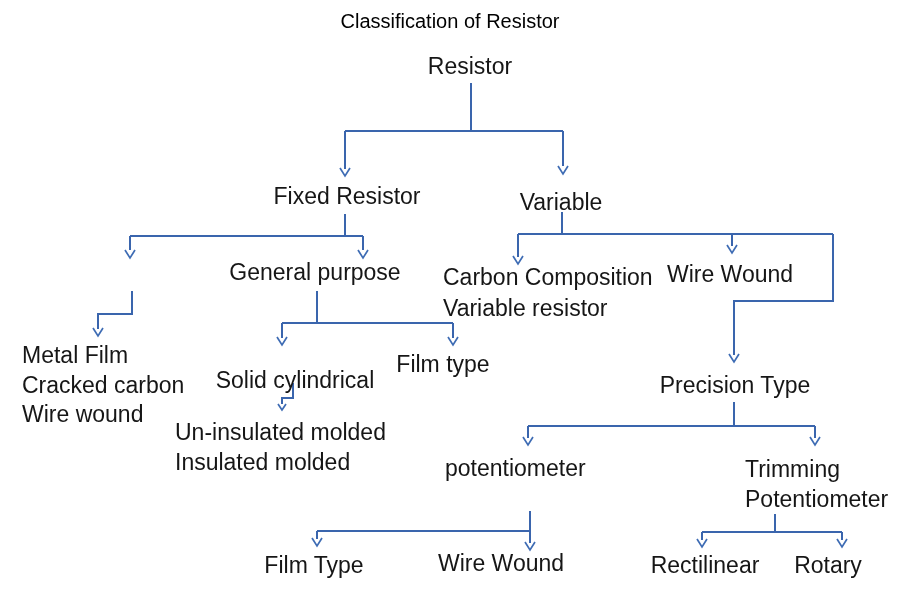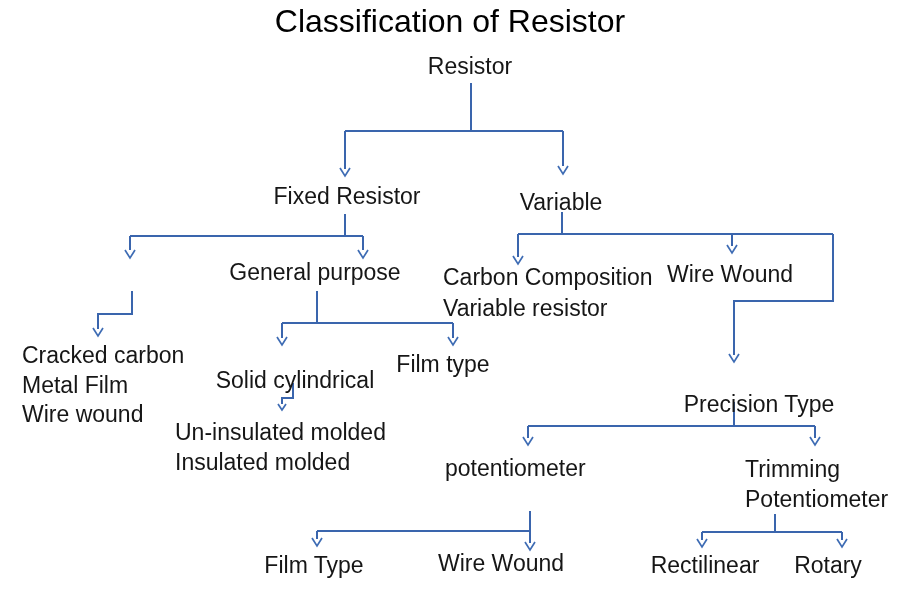--- a/index.html
+++ b/index.html
@@ -3,21 +3,21 @@
 <meta charset="utf-8">
 <style>
   html,body{margin:0;padding:0;background:#fff;}
   .stage{
     position:relative;width:910px;height:594px;background:#fff;overflow:hidden;
     font-family:"Liberation Sans","DejaVu Sans",sans-serif;color:#161616;
   }
   .stage svg{position:absolute;left:0;top:0;width:910px;height:594px;}
   .node{position:absolute;font-size:23px;line-height:22px;white-space:nowrap;color:#161616;}
   .centered{transform:translateX(-50%);}
-  .title{position:absolute;font-size:32px;line-height:34px;white-space:nowrap;color:#000;}
+  .title{position:absolute;font-size:20px;line-height:34px;white-space:nowrap;color:#000;}
   .multiline div{white-space:nowrap;}
   .lh31 div{line-height:31px;}
   .lh30 div{line-height:30px;}
   .lh296 div{line-height:29.6px;}
   .lh28 div{line-height:28px;}
   path.conn{stroke:#3a65ad;stroke-width:2;fill:none;}
   path.arrow{stroke:#3e6cb4;stroke-width:1.7;fill:none;stroke-linejoin:miter;}
 </style>
 </head>
 <body>
@@ -92,34 +92,34 @@
 
   <div class="node multiline lh31" style="left:443px;top:262px;">
     <div>Carbon Composition</div>
     <div>Variable resistor</div>
   </div>
 
   <div class="node centered" style="left:315px;top:261px;">General purpose</div>
   <div class="node centered" style="left:730px;top:263px;">Wire Wound</div>
 
   <div class="node multiline lh296" style="left:22px;top:341px;">
+    <div>Metal Film</div>
     <div>Cracked carbon</div>
-    <div>Metal Film</div>
     <div>Wire wound</div>
   </div>
 
   <div class="node centered" style="left:295px;top:369px;text-align:center;">Solid cylindrical</div>
   <div class="node centered" style="left:443px;top:353px;">Film type</div>
 
   <div class="node multiline lh30" style="left:175px;top:417px;">
     <div>Un-insulated molded</div>
     <div>Insulated molded</div>
   </div>
 
-  <div class="node centered" style="left:759px;top:374px;margin-top:19px;">Precision Type</div>
+  <div class="node centered" style="left:735px;top:374px;">Precision Type</div>
 
   <div class="node multiline lh28" style="left:445px;top:454px;">
     <div>potentiometer</div>
   </div>
 
   <div class="node multiline lh30" style="left:745px;top:454px;">
     <div>Trimming</div>
     <div>Potentiometer</div>
   </div>
 

